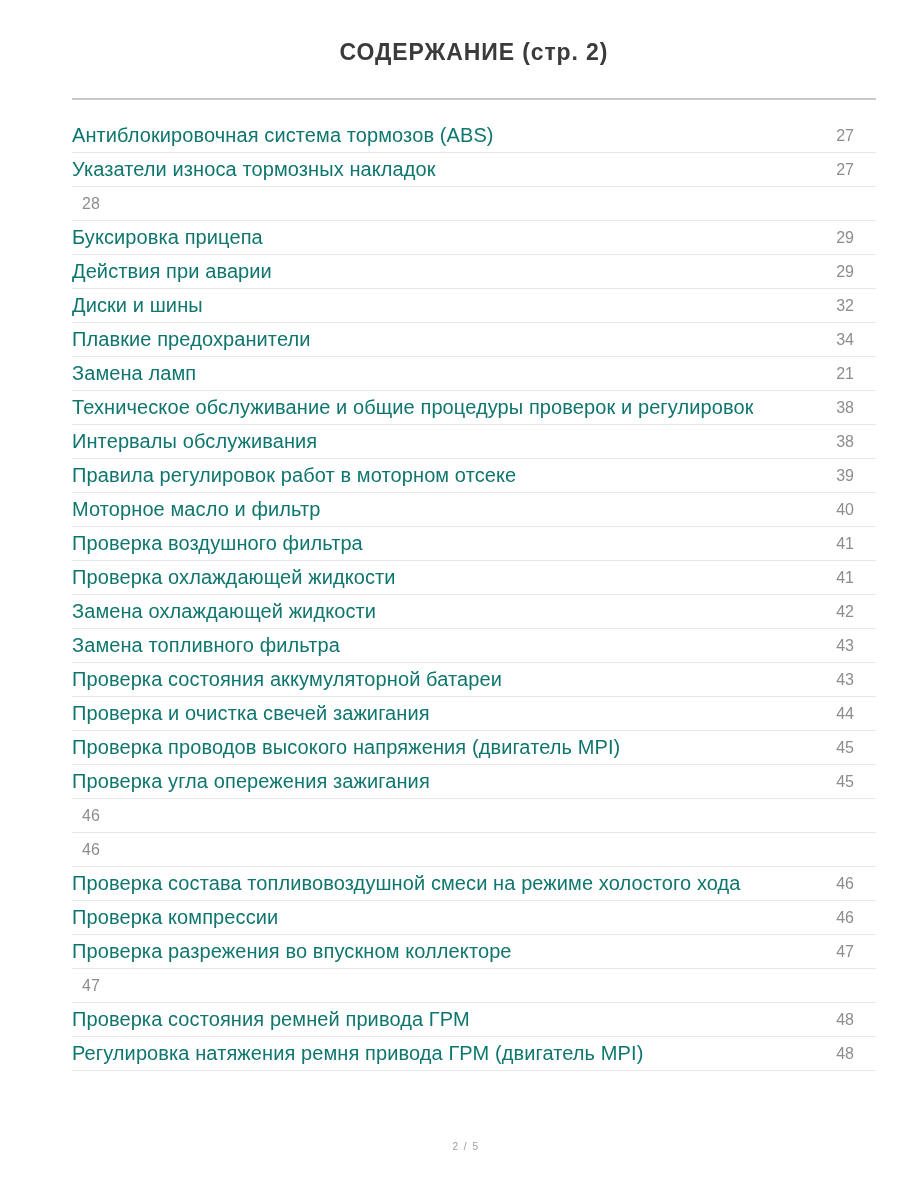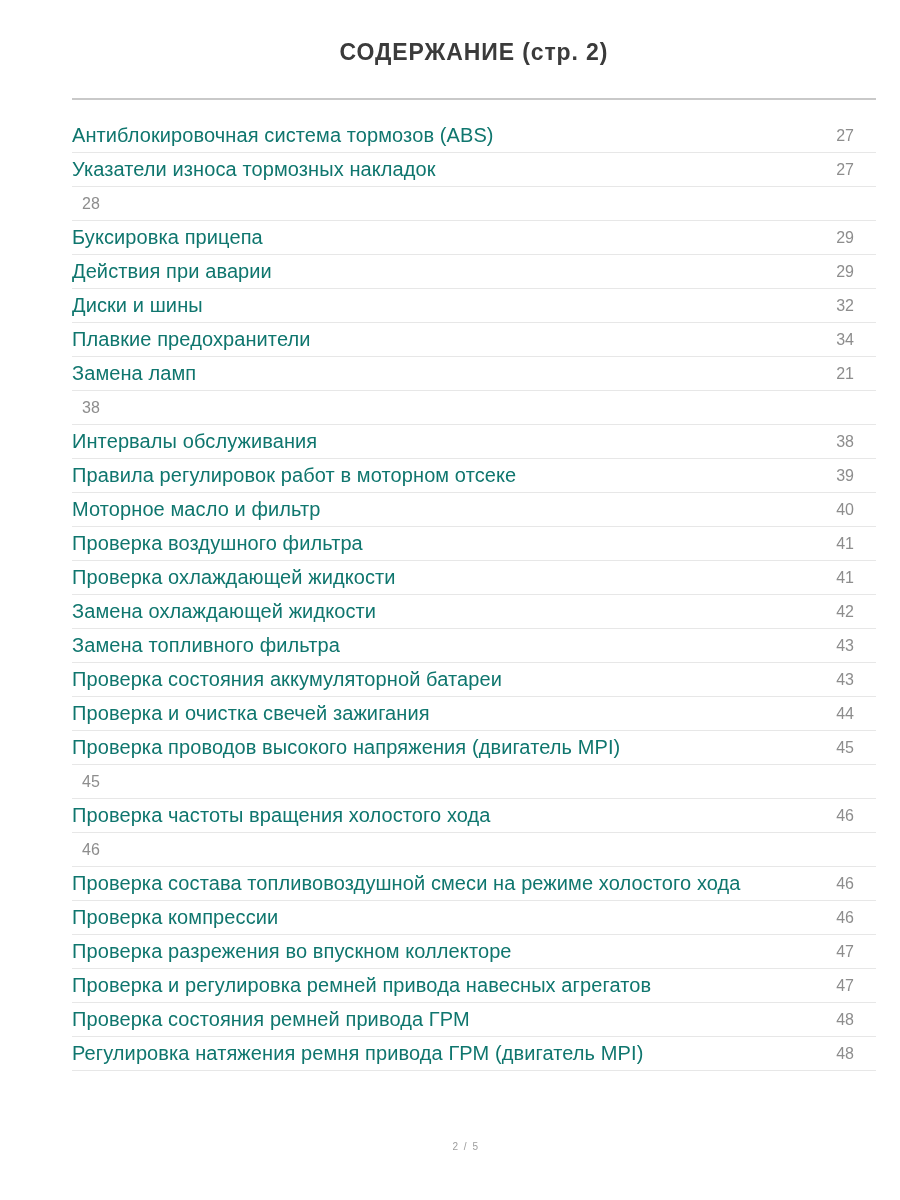--- a/index.html
+++ b/index.html
@@ -101,20 +101,21 @@
   </li>
       <li class="toc-row">
     <span class="toc-label">Плавкие предохранители</span>
     <span class="toc-page">34</span>
   </li>
       <li class="toc-row">
     <span class="toc-label">Замена ламп</span>
     <span class="toc-page">21</span>
   </li>
       <li class="toc-row">
+    <span class="toc-label">Техническое обслуживание и общие процедуры проверок и регулировок</span>
     <span class="toc-page">38</span>
   </li>
       <li class="toc-row">
     <span class="toc-label">Интервалы обслуживания</span>
     <span class="toc-page">38</span>
   </li>
       <li class="toc-row">
     <span class="toc-label">Правила регулировок работ в моторном отсеке</span>
     <span class="toc-page">39</span>
   </li>
@@ -144,43 +145,42 @@
   </li>
       <li class="toc-row">
     <span class="toc-label">Проверка и очистка свечей зажигания</span>
     <span class="toc-page">44</span>
   </li>
       <li class="toc-row">
     <span class="toc-label">Проверка проводов высокого напряжения (двигатель MPI)</span>
     <span class="toc-page">45</span>
   </li>
       <li class="toc-row">
+    <span class="toc-label">Проверка угла опережения зажигания</span>
     <span class="toc-page">45</span>
   </li>
       <li class="toc-row">
-    <span class="toc-label">Проверка частоты вращения холостого хода</span>
     <span class="toc-page">46</span>
   </li>
       <li class="toc-row">
     <span class="toc-page">46</span>
   </li>
       <li class="toc-row">
     <span class="toc-label">Проверка состава топливовоздушной смеси на режиме холостого хода</span>
     <span class="toc-page">46</span>
   </li>
       <li class="toc-row">
     <span class="toc-label">Проверка компрессии</span>
     <span class="toc-page">46</span>
   </li>
       <li class="toc-row">
     <span class="toc-label">Проверка разрежения во впускном коллекторе</span>
     <span class="toc-page">47</span>
   </li>
       <li class="toc-row">
-    <span class="toc-label">Проверка и регулировка ремней привода навесных агрегатов</span>
     <span class="toc-page">47</span>
   </li>
       <li class="toc-row">
     <span class="toc-label">Проверка состояния ремней привода ГРМ</span>
     <span class="toc-page">48</span>
   </li>
       <li class="toc-row">
     <span class="toc-label">Регулировка натяжения ремня привода ГРМ (двигатель MPI)</span>
     <span class="toc-page">48</span>
   </li>

